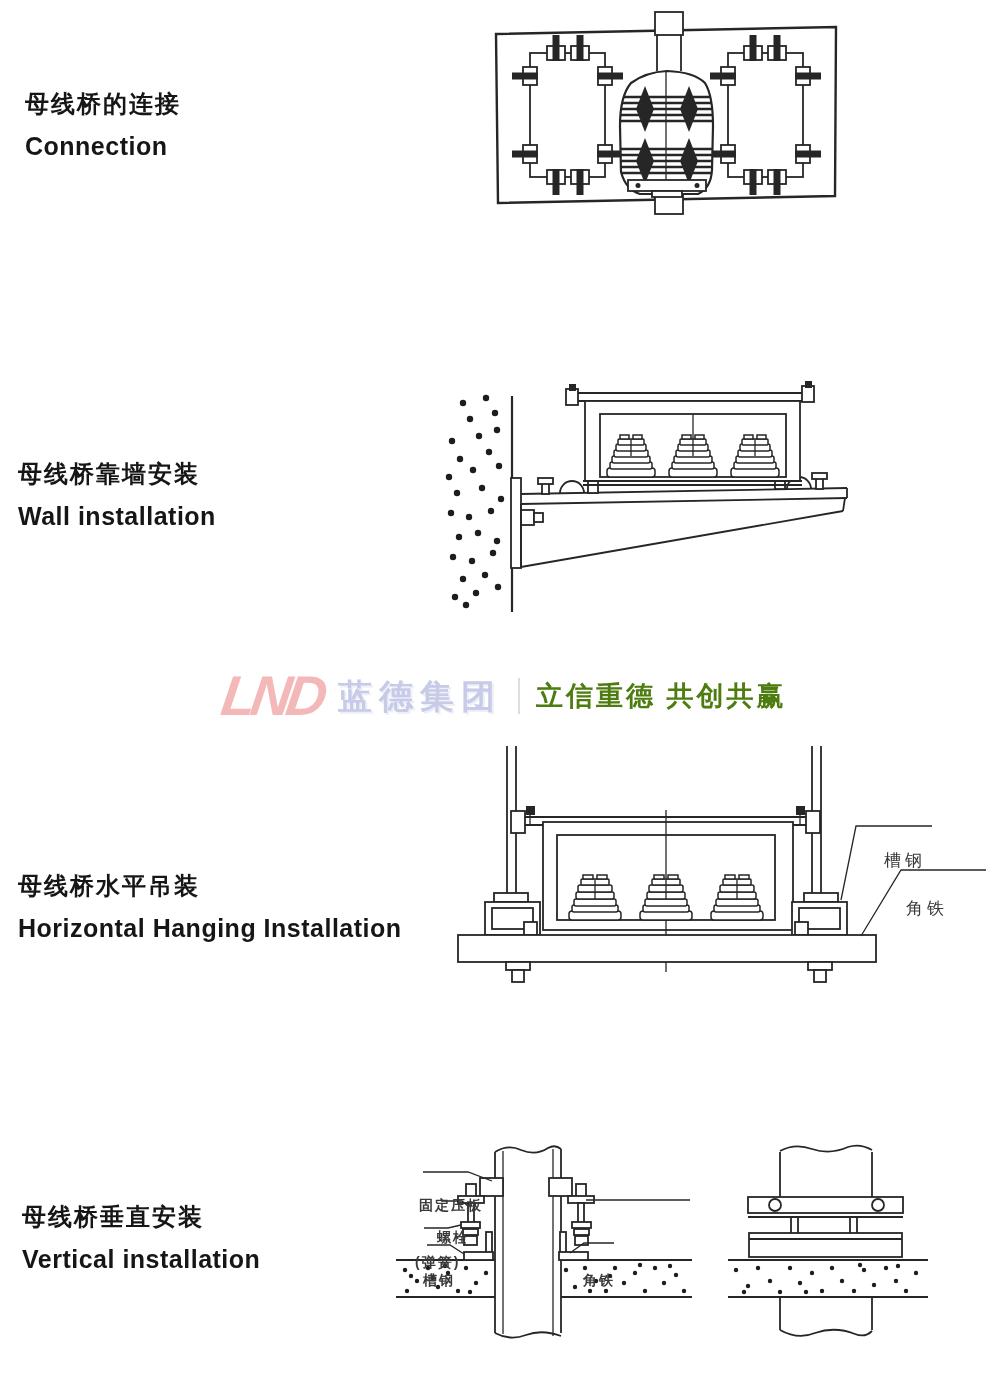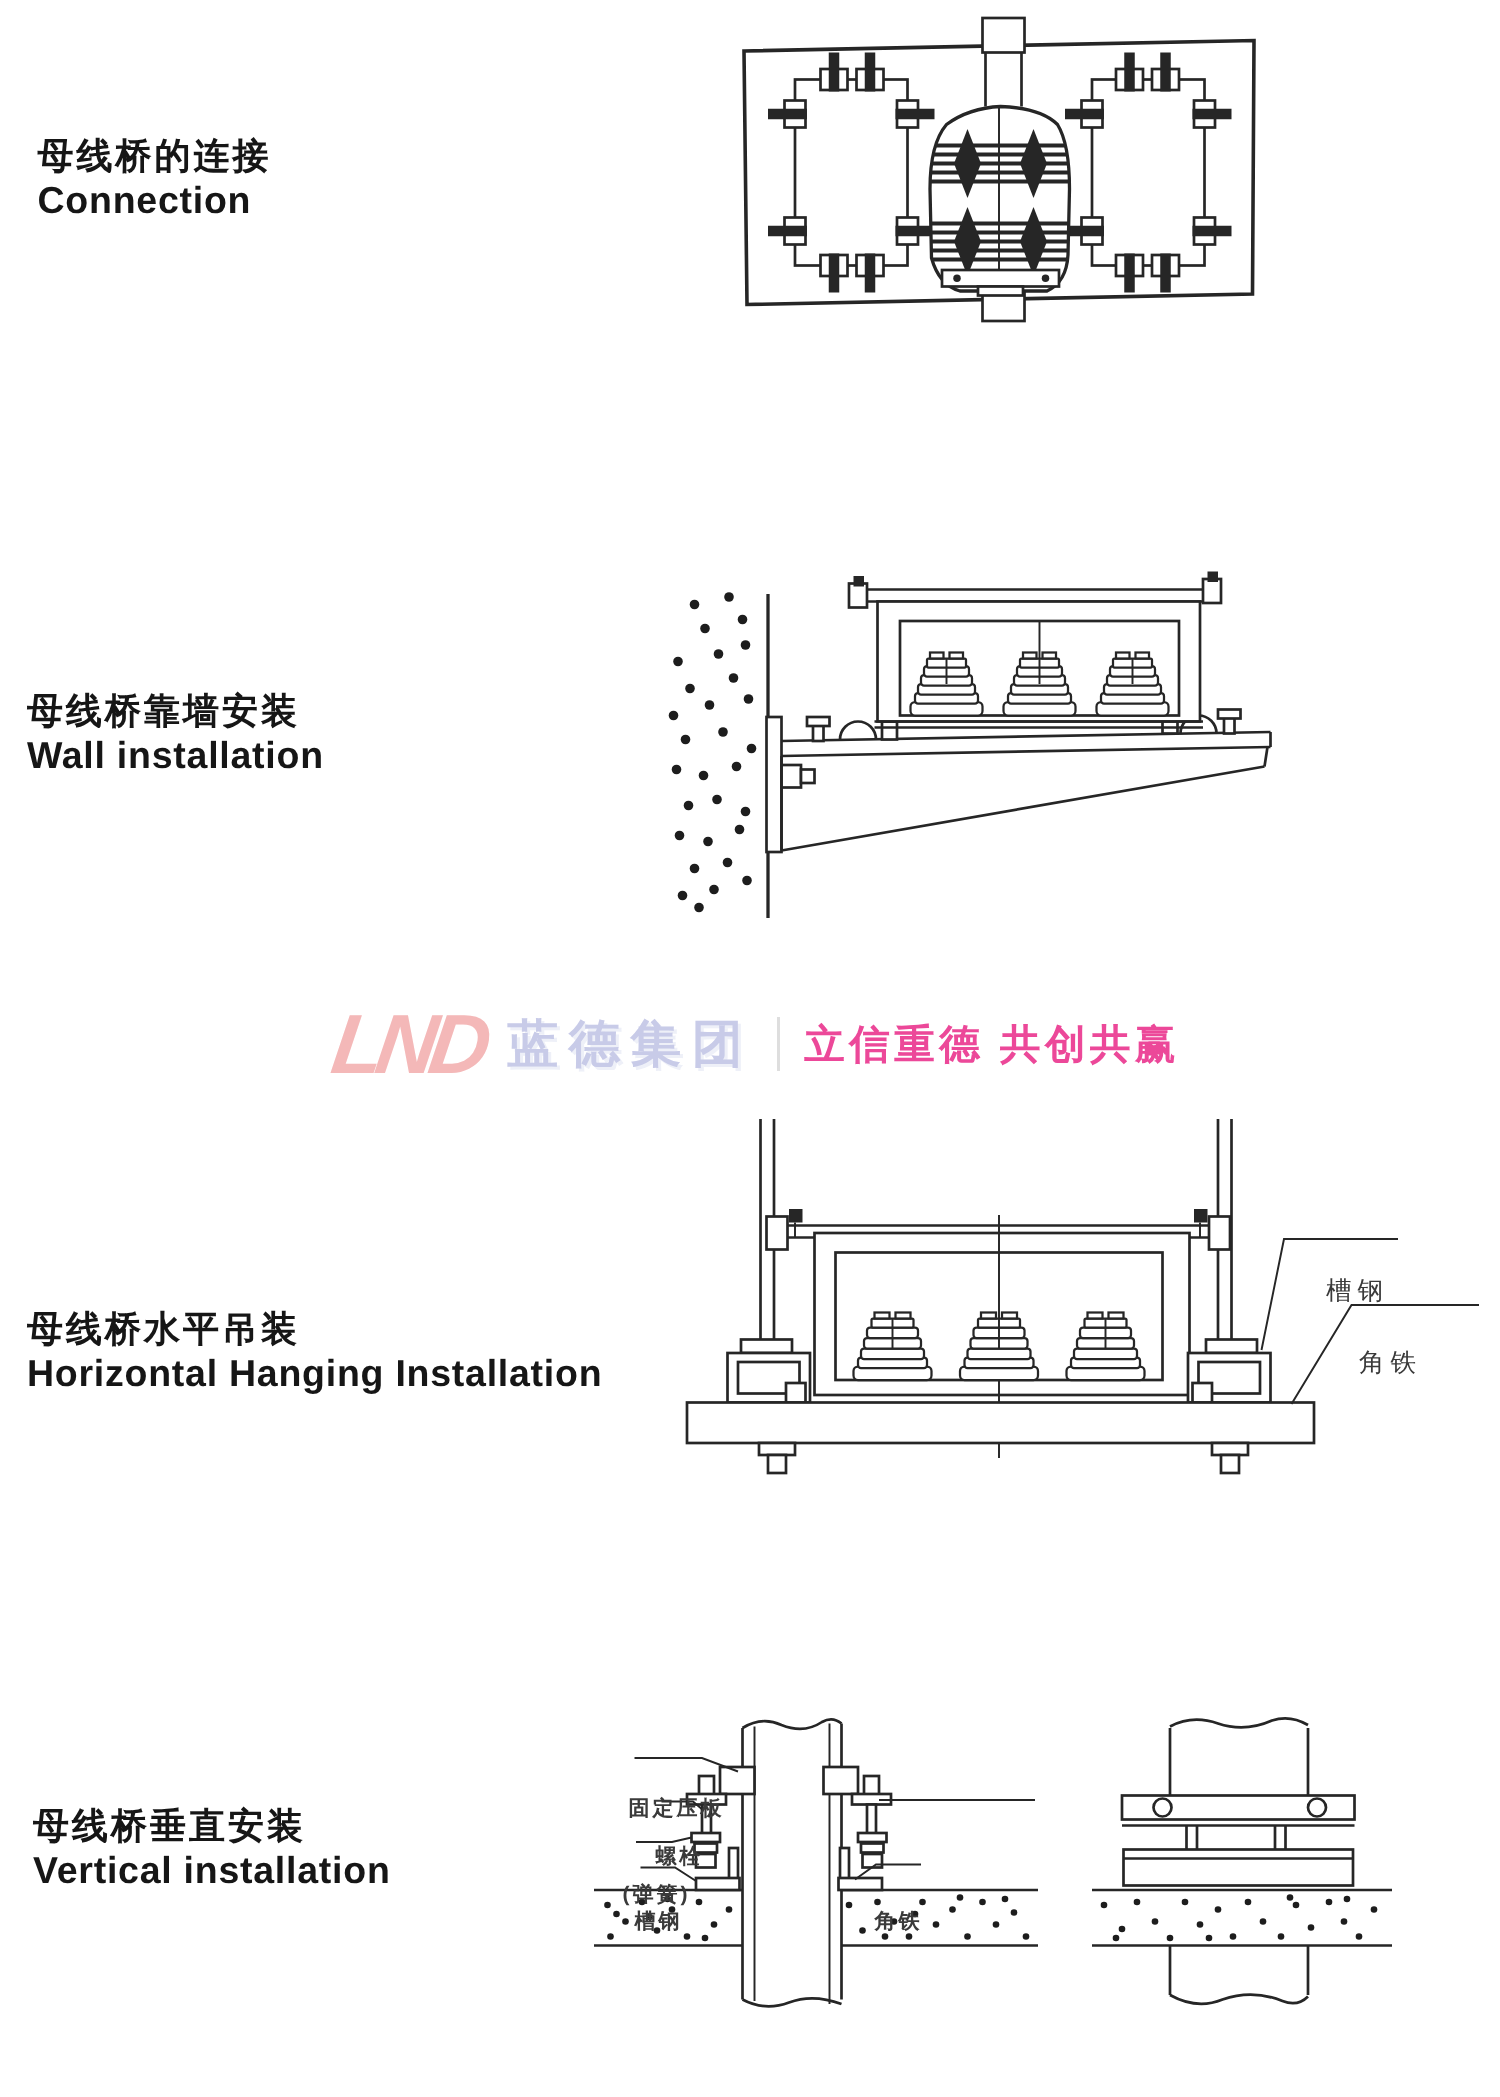--- a/index.html
+++ b/index.html
@@ -3,21 +3,21 @@
 <meta charset="utf-8">
 <style>
   * { margin:0; padding:0; box-sizing:border-box; }
   html,body { background:#fff; }
   .page {
     position:relative; width:1000px; height:1398px; background:#ffffff;
     overflow:hidden; font-family:"Liberation Sans","DejaVu Sans",sans-serif;
   }
   .sec-title { position:absolute; color:#161616; }
   .sec-title .zh { display:block; font-weight:bold; font-size:24px; letter-spacing:2px; }
-  .sec-title .en { display:block; font-weight:bold; font-size:25px; margin-top:0; letter-spacing:0.5px; }
+  .sec-title .en { display:block; font-weight:bold; font-size:25px; margin-top:12px; letter-spacing:0.5px; }
   .diagram { position:absolute; }
   .ln   { stroke:#262626; stroke-width:1.8; fill:none; }
   .thin { stroke-width:1.3; }
   .fw   { fill:#ffffff; stroke:#262626; stroke-width:1.8; }
   .fd   { fill:#262626; stroke:none; }
   .dot  { fill:#1d1d1d; stroke:none; }
   .anno { position:absolute; font-size:17px; color:#3a3a3a; letter-spacing:4px; white-space:nowrap;margin-top:48px; }
   .anno.sm { font-size:14px; letter-spacing:2px;font-weight:bold; }
   .watermark { position:absolute; left:222px; top:668px; height:56px; display:flex; align-items:center; gap:16px; }
   .wm-logo { font-size:56px; font-weight:bold; font-style:italic; letter-spacing:-5px; transform:skewX(-8deg); color:#f4b8b8; line-height:1; }
@@ -44,21 +44,21 @@
   </div>
   <div class="sec-title" style="left:22px;top:1201px">
     <span class="zh">母线桥垂直安装</span>
     <span class="en">Vertical installation</span>
   </div>
 
   <div class="watermark">
     <span class="wm-logo" style="color: rgb(244, 184, 184);">LND</span>
     <span class="wm-company" style="color: rgb(200, 203, 232);">蓝德集团</span>
     <span class="wm-sep"></span>
-    <span class="wm-slogan" style="color: #ec4899;">立信重德  共创共赢</span>
+    <span class="wm-slogan" style="color: #4d7c0f;">立信重德  共创共赢</span>
   </div>
 
   <svg class="diagram" style="left:485px;top:8px" width="365" height="208" viewBox="485 8 365 208">
     <defs>
       <g id="cl-v">
         <rect x="-9" y="-7" width="18" height="14" class="fw"></rect>
         <rect x="-3.5" y="-18" width="7" height="26" class="fd"></rect>
       </g>
       <g id="cl-h">
         <rect x="-7" y="-9" width="14" height="18" class="fw"></rect>

